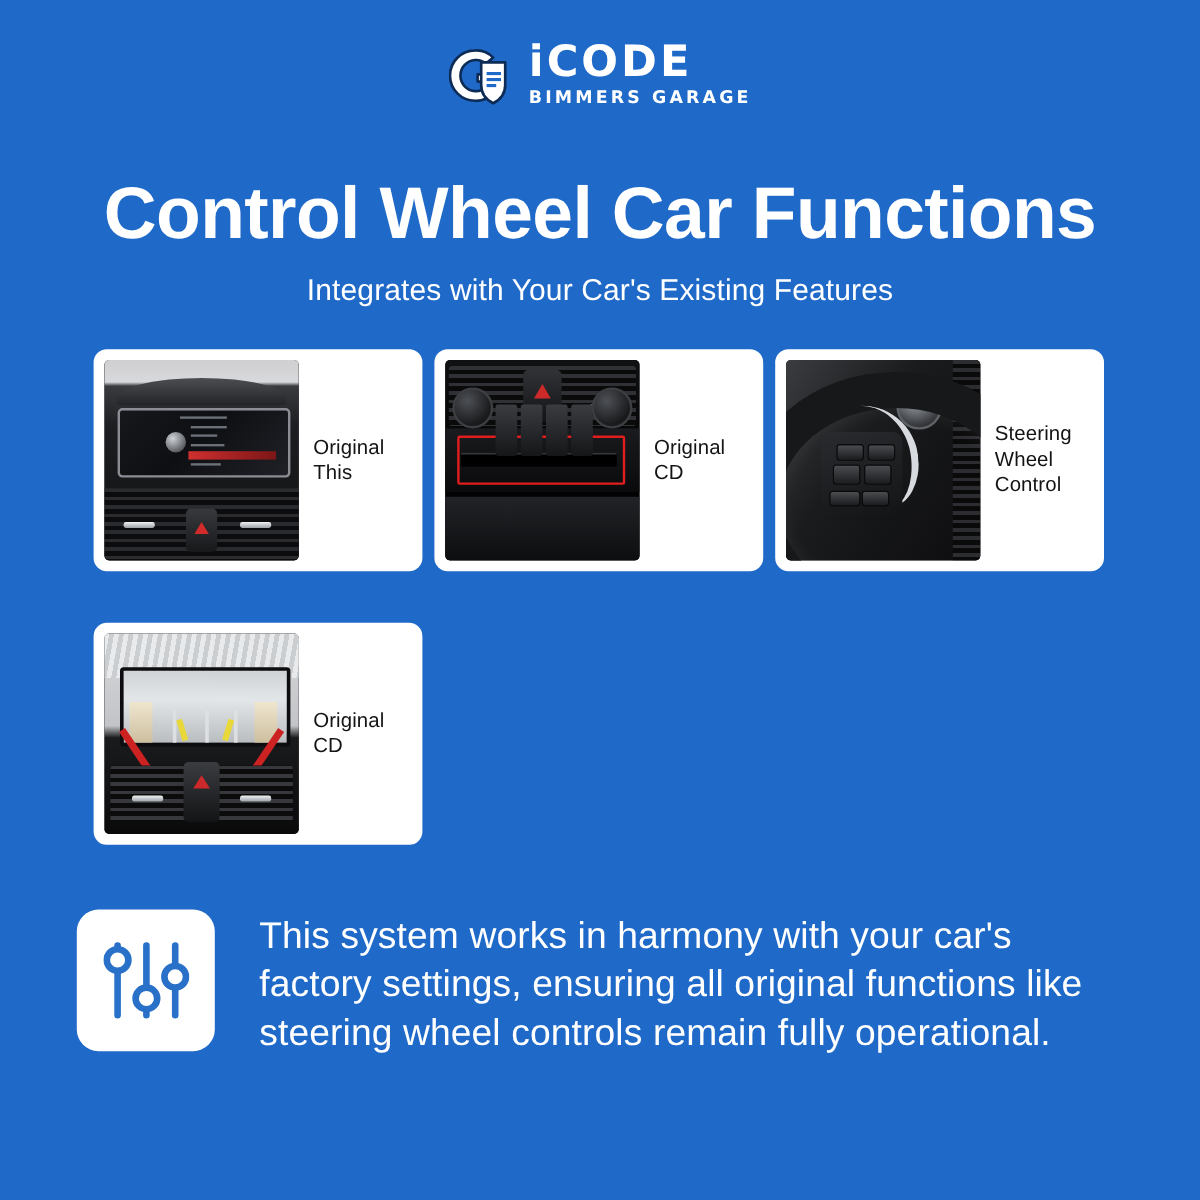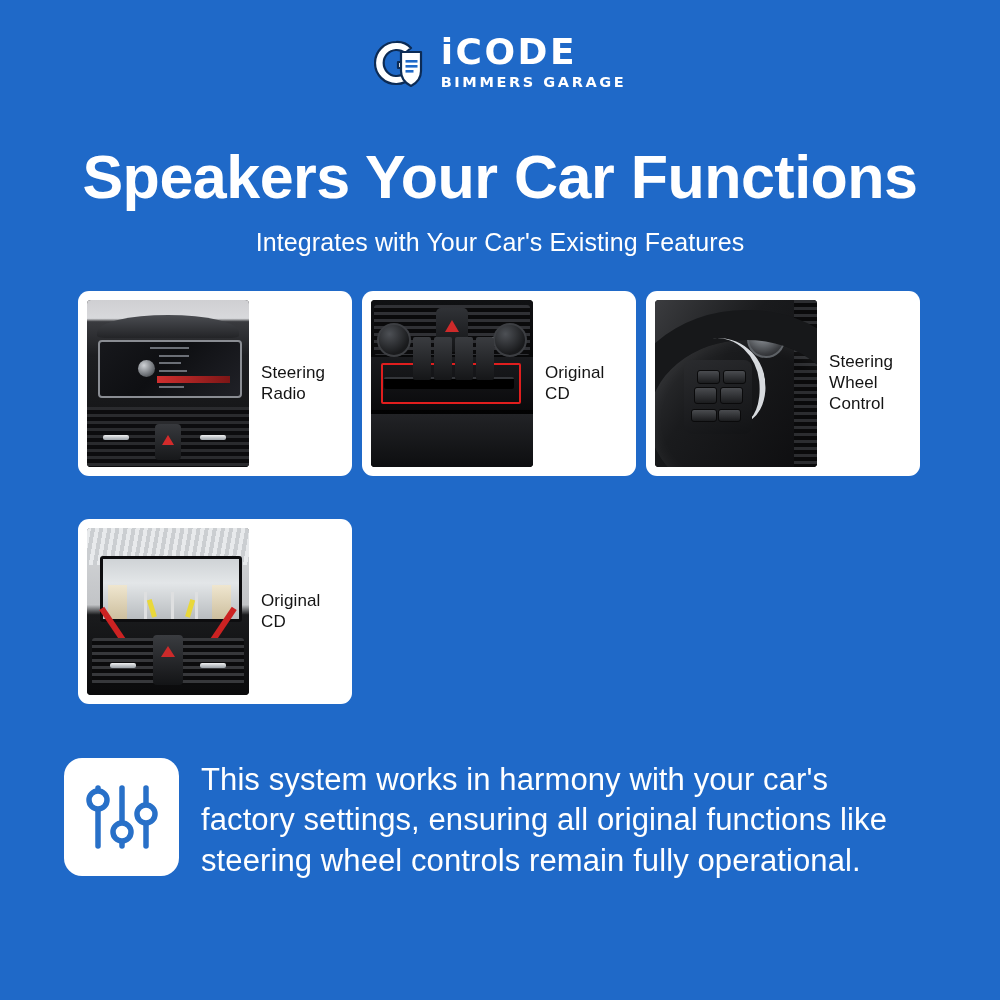--- a/index.html
+++ b/index.html
@@ -366,20 +366,21 @@
     justify-content: center;
   }
   .footer-text {
     color: #ffffff;
     font-size: 31px;
     line-height: 1.30;
     font-weight: 400;
     letter-spacing: 0.1px;
     padding-top: 2px;
     max-width: 700px;
+    margin-left: 15px;
   }
 </style>
 </head>
 <body>
 
 <div class="logo-bar">
   <div class="logo-mark">
     <svg viewBox="0 0 54 52" width="54" height="52" aria-hidden="true">
       <path d="M22 4 A19 19 0 1 0 22 46 A19 19 0 0 0 38 38 L38 24 L24 24 L24 30 L31 30 L31 35 A13 13 0 1 1 31 15 L37 10 A19 19 0 0 0 22 4 Z" fill="#ffffff" stroke="#0c2b55" stroke-width="2.2" stroke-linejoin="round"></path>
       <path d="M27 14 L47 14 L47 33 Q47 43 37 48 Q27 43 27 33 Z" fill="#ffffff" stroke="#0c2b55" stroke-width="2.2" stroke-linejoin="round"></path>
@@ -387,21 +388,21 @@
       <rect x="31.5" y="27" width="12" height="2.6" fill="#1F69C8"></rect>
       <rect x="31.5" y="32" width="8" height="2.6" fill="#1F69C8"></rect>
     </svg>
   </div>
   <div class="logo-text-block">
     <div class="logo-word">iCODE</div>
     <div class="logo-sub">BIMMERS GARAGE</div>
   </div>
 </div>
 
-<div class="headline">Speakers Your Car Functions</div>
+<div class="headline">Control Wheel Car Functions</div>
 <div class="subhead">Integrates with Your Car's Existing Features</div>
 
 <div class="grid">
 
   <div class="card">
     <div class="thumb">
       <div class="t-fill radio-bg"></div>
       <div class="radio-hood"></div>
       <div class="radio-screen">
         <div class="rs-line" style="left:36%;top:10%;width:28%"></div>
@@ -412,21 +413,21 @@
         <div class="rs-line" style="left:42%;top:82%;width:18%"></div>
         <div class="rs-knob"></div>
       </div>
       <div class="radio-vent"></div>
       <div class="vent-chrome" style="left:10%;top:81%"></div>
       <div class="vent-chrome" style="left:70%;top:81%"></div>
       <div class="hazard">
           <div class="tri"></div>
         </div>
     </div>
-    <div class="card-label">Steering Radio</div>
+    <div class="card-label">Original This</div>
   </div>
 
   <div class="card">
     <div class="thumb">
       <div class="t-fill cd-bg"></div>
       <div class="cd-vents"></div>
       <div class="cd-hazbtn">
           <div class="tri"></div>
         </div>
       <div class="vent-chrome" style="left:6%;top:22%"></div>

